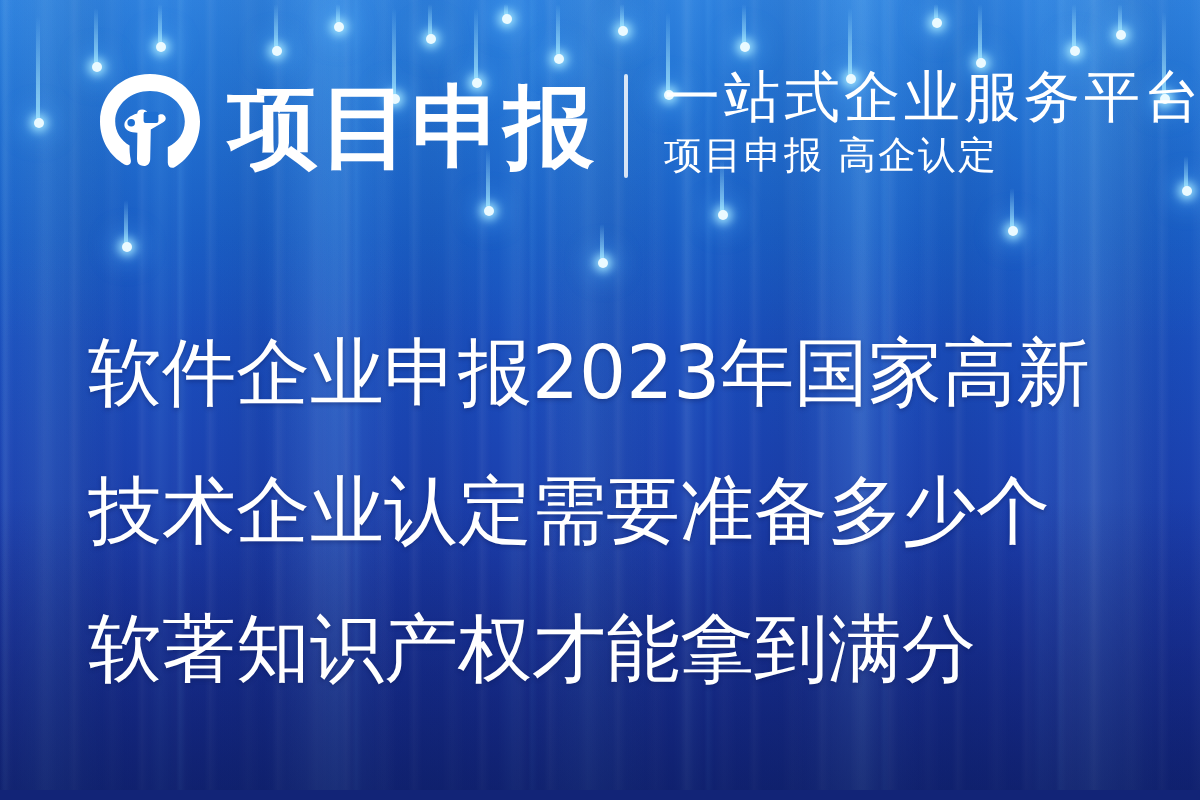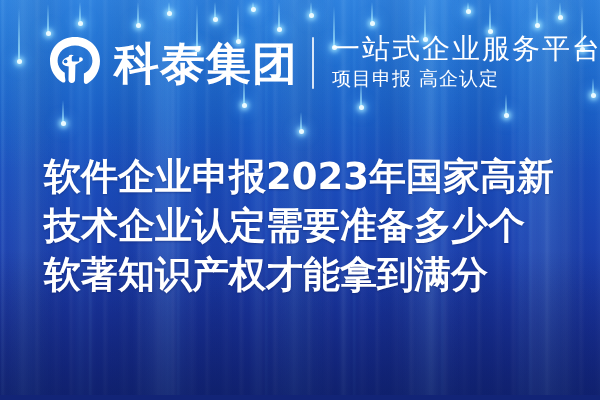--- a/index.html
+++ b/index.html
@@ -161,22 +161,22 @@
   }
 
   
   .headline {
     position: absolute;
     left: 44px;
     top: 152px;
     width: 512px;
     color: #ffffff;
     font-size: 37px;
-    font-weight: bold;
-    line-height: 49px;
+    font-weight: normal;
+    line-height: 69px;
     letter-spacing: 0px;
     font-family: "DejaVu Sans", "Liberation Sans", sans-serif;
     text-shadow: 0 1px 2px rgba(8,24,80,0.35);
     word-break: break-all;
   }
 </style>
 </head>
 <body>
 
 <div id="banner">
@@ -296,21 +296,21 @@
 
     <div class="logo-mark">
       <svg width="58" height="58" viewBox="0 0 58 58" aria-hidden="true">
         <path d="M29 3C14.6 3 4 13.2 4 26.8c0 9.6 5 17.2 12.2 21.4 1.9 1.1 3.6-.2 3.2-2.2-.5-2.6-.7-5-.6-7.3-4.4-2.6-7.2-6.9-7.2-12 0-8.7 7.9-15.2 17.4-15.2S46.4 18 46.4 26.7c0 5.6-3.3 10.3-8.5 12.8v7.9c0 2.1 1.8 3.2 3.6 2.1C48.9 45 54 37.1 54 26.8C54 13.2 43.4 3 29 3z" fill="#ffffff"></path>
         <path d="M22.6 22.7c-3.6 1-6.2 3.1-6.4 5.4-.2 2.3 2 3.9 5.3 4.2l1.2.1-.2 13.1c0 2 .9 3.1 2.6 3.4 2.3.4 3.9-.9 4-3.3l.3-14.8 6-3.5c1.6-.9 1.9-2.3.9-3.4-.9-1-2.4-1-4 .1l-4.3 2.8.1-2.6c.1-2-.9-3.2-2.7-3.4-1.6-.2-2.7.6-2.8 2l-.1.4z" fill="#ffffff"></path>
         <rect x="25.8" y="21.9" width="7.4" height="5.6" rx="1" fill="#1d6fd2"></rect>
         <circle cx="19.6" cy="27.4" r="1.9" fill="#1d6fd2"></circle>
       </svg>
     </div>
 
-    <div class="logo-word">科泰集团</div>
+    <div class="logo-word">项目申报</div>
 
     <div class="divider"></div>
 
     <div class="tagline">
       <div class="tagline-main">一站式企业服务平台</div>
       <div class="tagline-sub">项目申报 高企认定</div>
     </div>
 
   </div>
 

